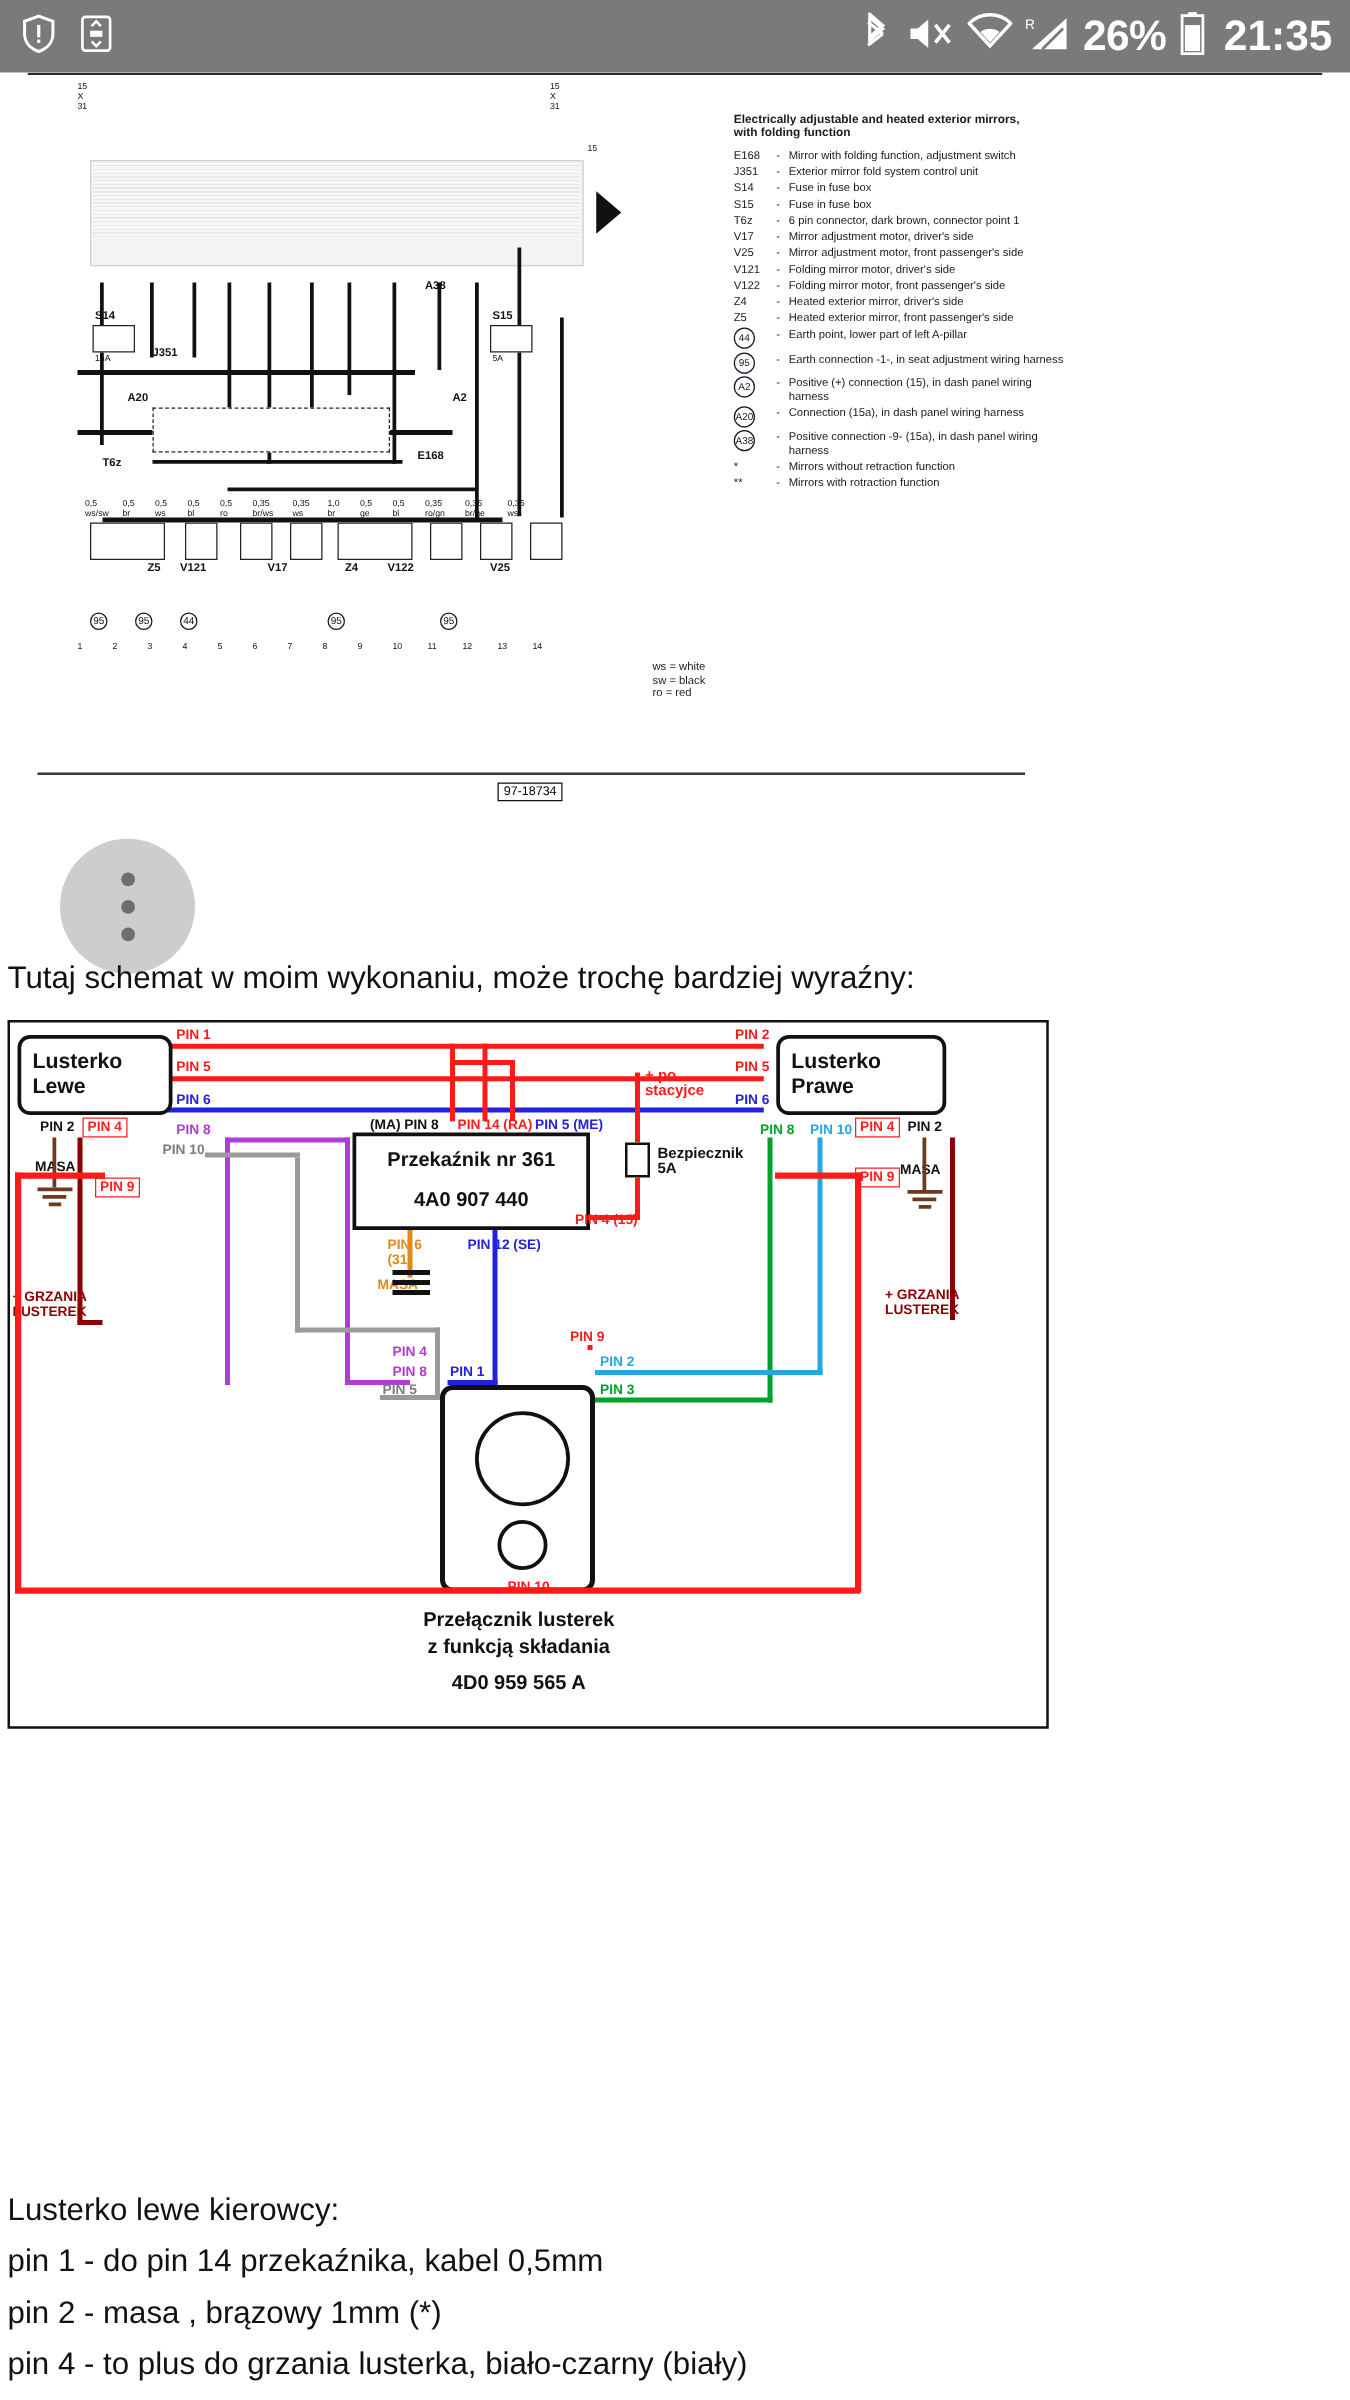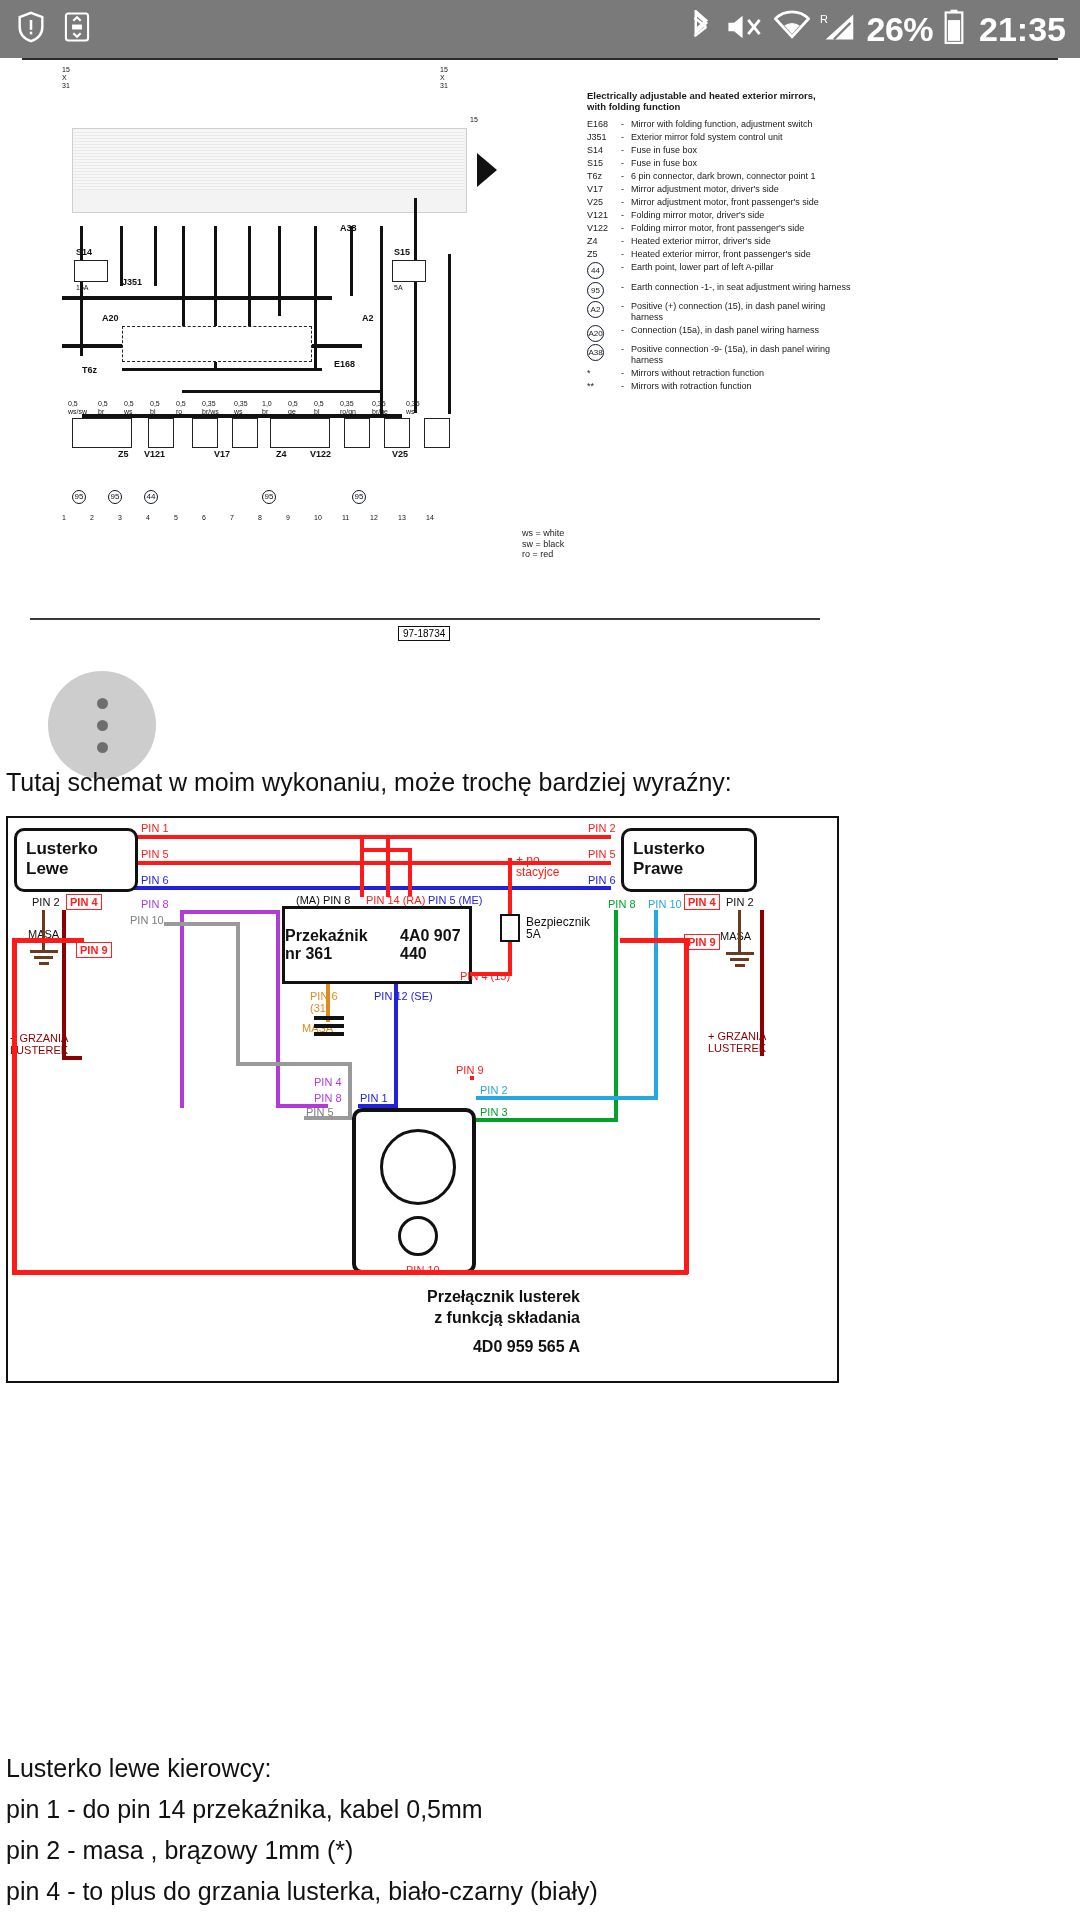--- a/index.html
+++ b/index.html
@@ -110,40 +110,40 @@
     overflow:hidden;
   }
   .wire { position:absolute; }
   .mbox {
     position:absolute; border:3px solid #111; border-radius:10px; background:#fff;
     font-size:17px; font-weight:bold; line-height:20px; color:#111;
     padding:8px 9px;
   }
   .relaybox {
     position:absolute; border:3px solid #111; background:#fff;
-    display:flex; flex-direction:row; align-items:center; justify-content:center;
+    display:flex; flex-direction:column; align-items:center; justify-content:center;
     gap:14px;
   }
   .relaybox div { font-size:16px; font-weight:bold; color:#111; }
   .switchbox {
     position:absolute; border:4px solid #111; border-radius:10px; background:#fff;
   }
   .sw-big { position:absolute; left:24px; top:17px; width:76px; height:76px; border:3px solid #111; border-radius:50%; }
   .sw-small { position:absolute; left:42px; top:104px; width:40px; height:40px; border:3px solid #111; border-radius:50%; }
-  .pin { position:absolute; font-size:11px; font-weight:normal; white-space:nowrap; line-height:12px; }
+  .pin { position:absolute; font-size:11px; font-weight:bold; white-space:nowrap; line-height:12px; }
   .pinbox {
     position:absolute; font-size:11px; font-weight:bold; color:#ff2020;
     border:1.5px solid #ff2020; padding:1px 3px; background:#fff; line-height:12px;
   }
   .fusebox {
     position:absolute; border:2px solid #111; background:#fff;
   }
   .gnd { position:absolute; }
   .capt2 {
-    position:absolute; text-align:right; font-size:16px; font-weight:bold;
+    position:absolute; text-align:center; font-size:16px; font-weight:bold;
     color:#111; line-height:21px; white-space:nowrap;
   }
 
   
   .heading {
     position:absolute; left:4px; top:1532px;
     font-size:30px; font-weight:bold; color:#111; letter-spacing:-0.2px;
   }
   .body-text {
     position:absolute; left:6px; top:1690px;

